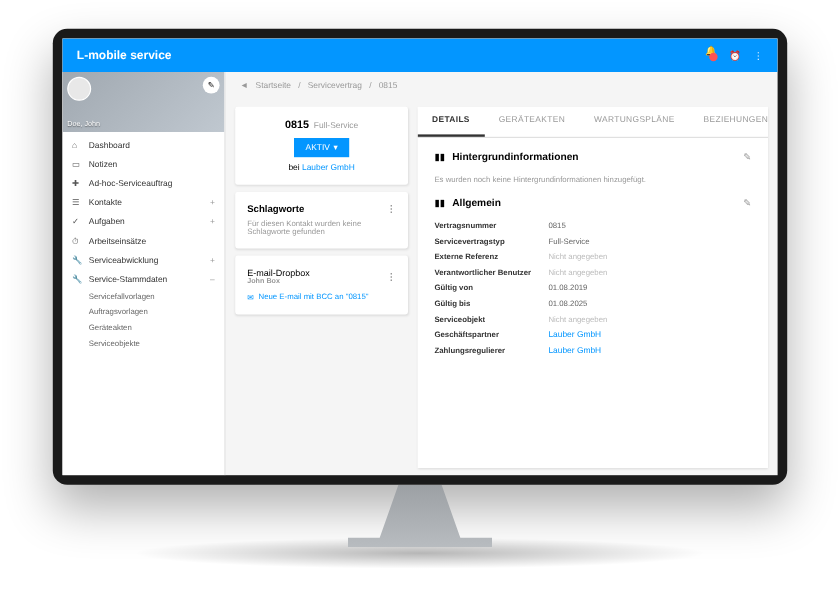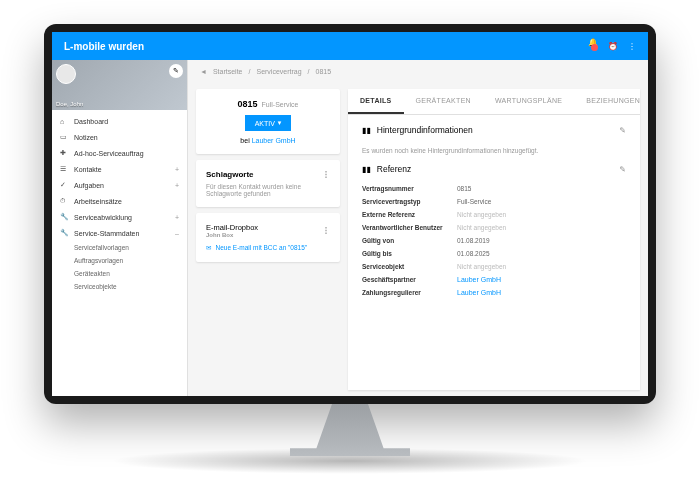--- a/index.html
+++ b/index.html
@@ -35,42 +35,42 @@
 .more{color:#999;cursor:pointer}
 .dropbox-title{font-size:7.5px;font-weight:normal}
 .dropbox-sub{font-size:6px;color:#999}
 .email-link{color:#0396ff;font-size:6.5px;display:flex;gap:4px;margin-top:6px}
 .right-col{flex:1;background:#fff;margin:6px 8px 6px 0;box-shadow:0 1px 2px rgba(0,0,0,0.1);overflow:hidden}
 .tabs{display:flex;border-bottom:1px solid #e0e0e0}
 .tab{padding:8px 12px;font-size:7px;color:#999;cursor:pointer;letter-spacing:0.3px}
 .tab.active{color:#333;font-weight:bold;border-bottom:2px solid #333}
 .panel{padding:10px 14px}
 .panel-header{display:flex;align-items:center;gap:6px;margin-bottom:8px}
-.panel-header h3{font-size:8.5px;font-weight:normal}
+.panel-header h3{font-size:8.5px;font-weight:bold}
 .panel-header .edit{margin-left:auto;color:#999;cursor:pointer}
 .empty{font-size:6.5px;color:#999;padding:4px 0 10px}
 .kv{display:flex;padding:3px 0;font-size:6.5px}
 .kv-label{width:95px;font-weight:bold;color:#333}
 .kv-value{color:#666}
 .kv-value.na{color:#bbb}
 .kv-value.link{color:#0396ff}
 .stand{position:absolute;left:290px;top:404px;width:120px;height:52px;background:linear-gradient(180deg,#9ca0a4,#b8bcc0);clip-path:polygon(35% 0,65% 0,78% 85%,100% 85%,100% 100%,0 100%,0 85%,22% 85%)}
 .base-shadow{position:absolute;left:110px;top:448px;width:480px;height:26px;background:radial-gradient(ellipse,rgba(0,0,0,0.28),transparent 70%)}
 .col-wrap{display:flex;flex-direction:column;width:100%}
 .cols{display:flex;flex:1}
 </style>
 </head>
 <body>
 
 <div class="base-shadow"></div>
 <div class="monitor">
 <div class="screen">
 
 <div class="topbar">
-  <span class="topbar-title">L-mobile wurden</span>
+  <span class="topbar-title">L-mobile service</span>
   <div class="topbar-icons">
     <span>🔔<span class="badge"></span></span>
     <span>⏰</span>
     <span>⋮</span>
   </div>
 </div>
 
 <div class="main">
   <div class="sidebar">
     <div class="profile">
@@ -170,21 +170,21 @@
       </div>
       <div class="panel">
         <div class="panel-header">
                     <span>▮▮</span>
                     <h3>Hintergrundinformationen</h3>
                     <span class="edit">✎</span>
                   </div>
         <div class="empty">Es wurden noch keine Hintergrundinformationen hinzugefügt.</div>
         <div class="panel-header">
                     <span>▮▮</span>
-                    <h3>Referenz</h3>
+                    <h3>Allgemein</h3>
                     <span class="edit">✎</span>
                   </div>
         <div id="kv-rows">
                     <div class="kv">
                       <div class="kv-label">Vertragsnummer</div>
                       <div class="kv-value">0815</div>
                     </div>
                     <div class="kv">
                       <div class="kv-label">Servicevertragstyp</div>
                       <div class="kv-value">Full-Service</div>

